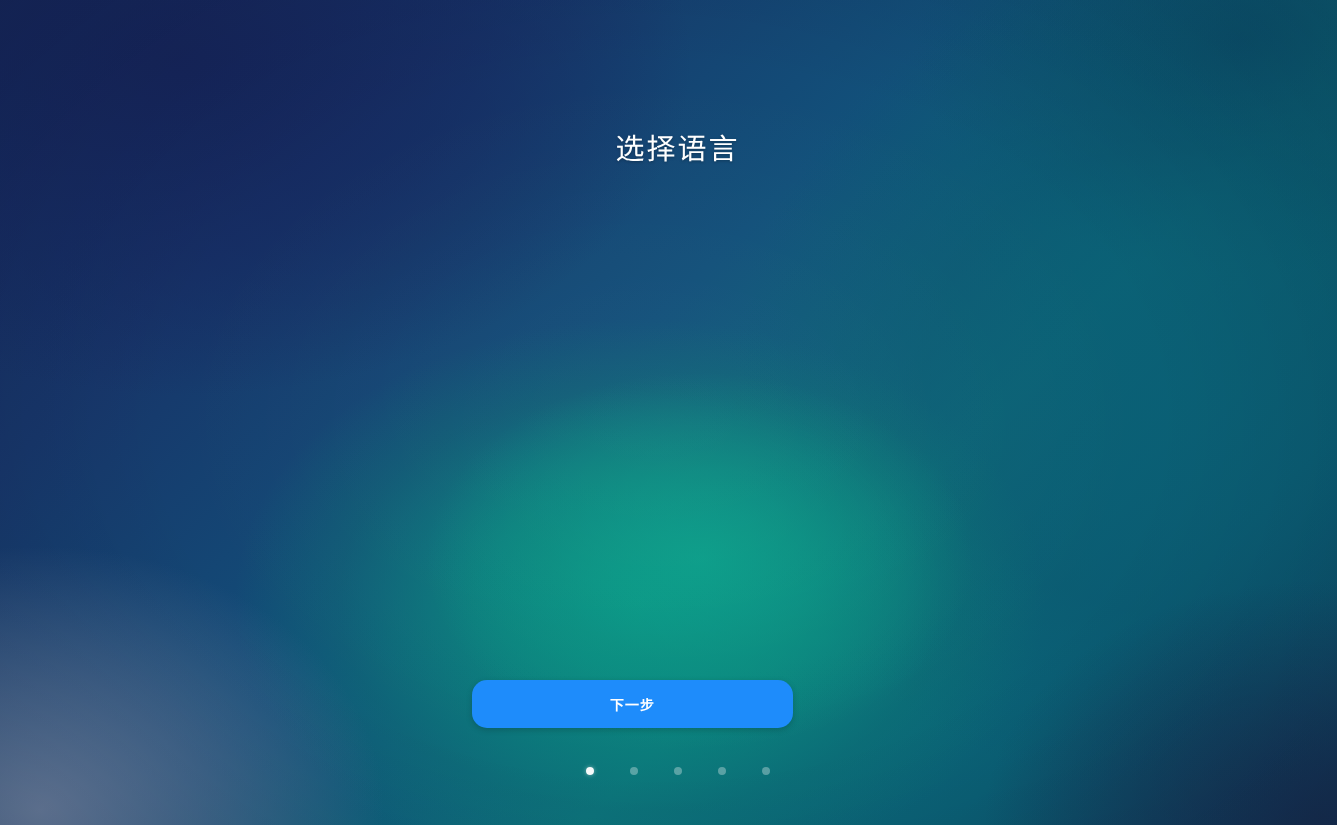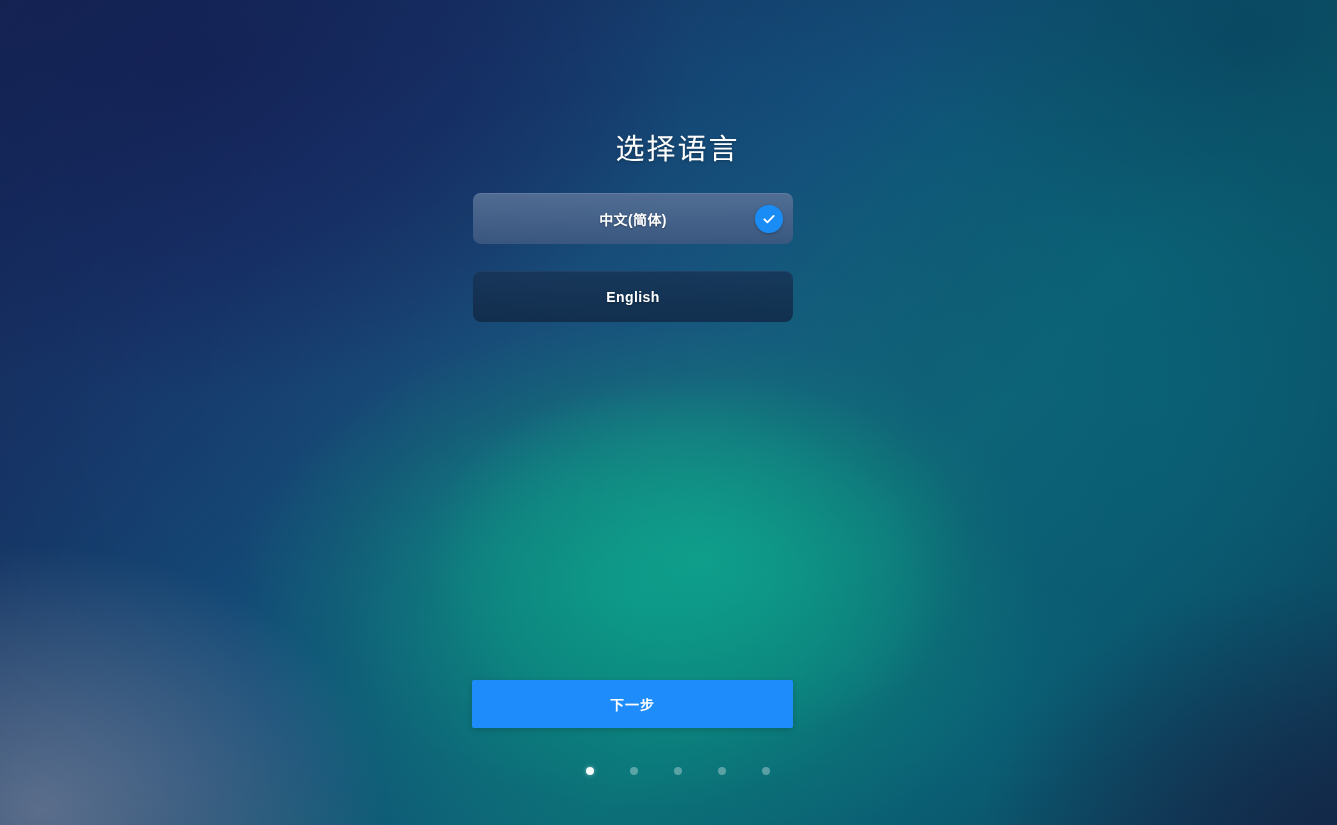--- a/index.html
+++ b/index.html
@@ -138,21 +138,21 @@
   }
   .check-badge svg { display: block; }
 
   .next-button {
     position: absolute;
     left: 463px;
     top: 680px;
     width: 321px;
     height: 48px;
     border: none;
-    border-radius: 2px;
+    border-radius: 15px;
     background: #1e8cfb;
     color: #ffffff;
     font-family: inherit;
     font-size: 14px;
     font-weight: 700;
     letter-spacing: 1px;
     cursor: pointer;
     box-shadow: 0 2px 6px rgba(0,0,0,0.18);
   }
 
@@ -203,36 +203,20 @@
   <div class="bg-layer bg-green"></div>
   <div class="bg-layer bg-green2"></div>
   <div class="bg-layer bg-slate-bottomleft"></div>
   <div class="bg-layer bg-dark-bottomright"></div>
   <div class="bg-layer bg-vignette"></div>
 
   <div class="ui">
 
     <h1 class="page-title">选择语言</h1>
 
-    <div class="lang-list">
-
-      <div class="lang-option selected">
-        <span>中文(简体)</span>
-        <span class="check-badge">
-          <svg width="16" height="16" viewBox="0 0 16 16" aria-hidden="true">
-            <path d="M3.4 8.3 L6.4 11.3 L12.7 4.9" fill="none" stroke="#ffffff" stroke-width="1.9" stroke-linecap="round" stroke-linejoin="round"></path>
-          </svg>
-        </span>
-      </div>
-
-      <div class="lang-option unselected">
-        <span>English</span>
-      </div>
-
-    </div>
 
     <button class="next-button">下一步</button>
 
     <div class="pager">
       <span class="pager-dot active"></span>
       <span class="pager-dot"></span>
       <span class="pager-dot"></span>
       <span class="pager-dot"></span>
       <span class="pager-dot"></span>
     </div>

